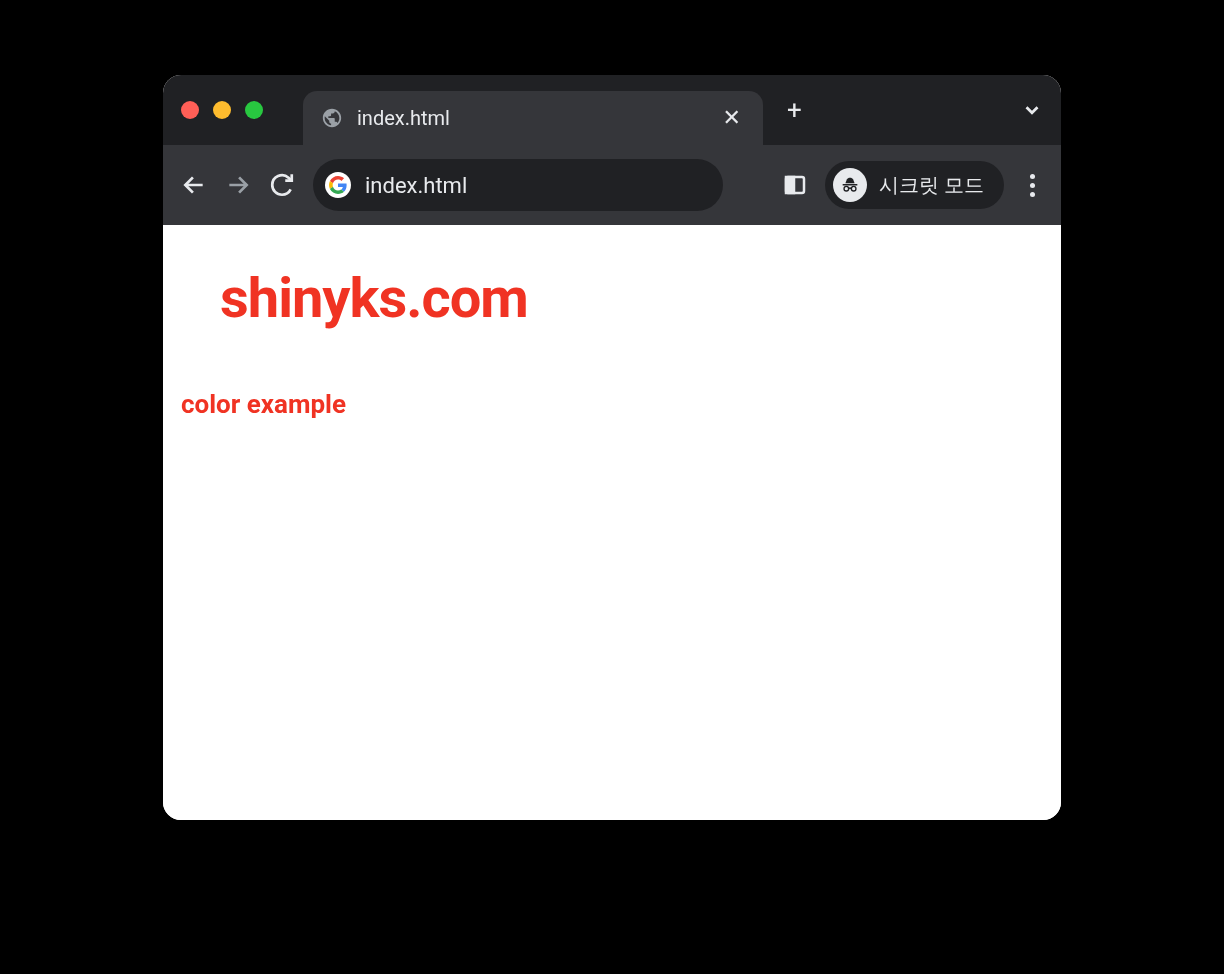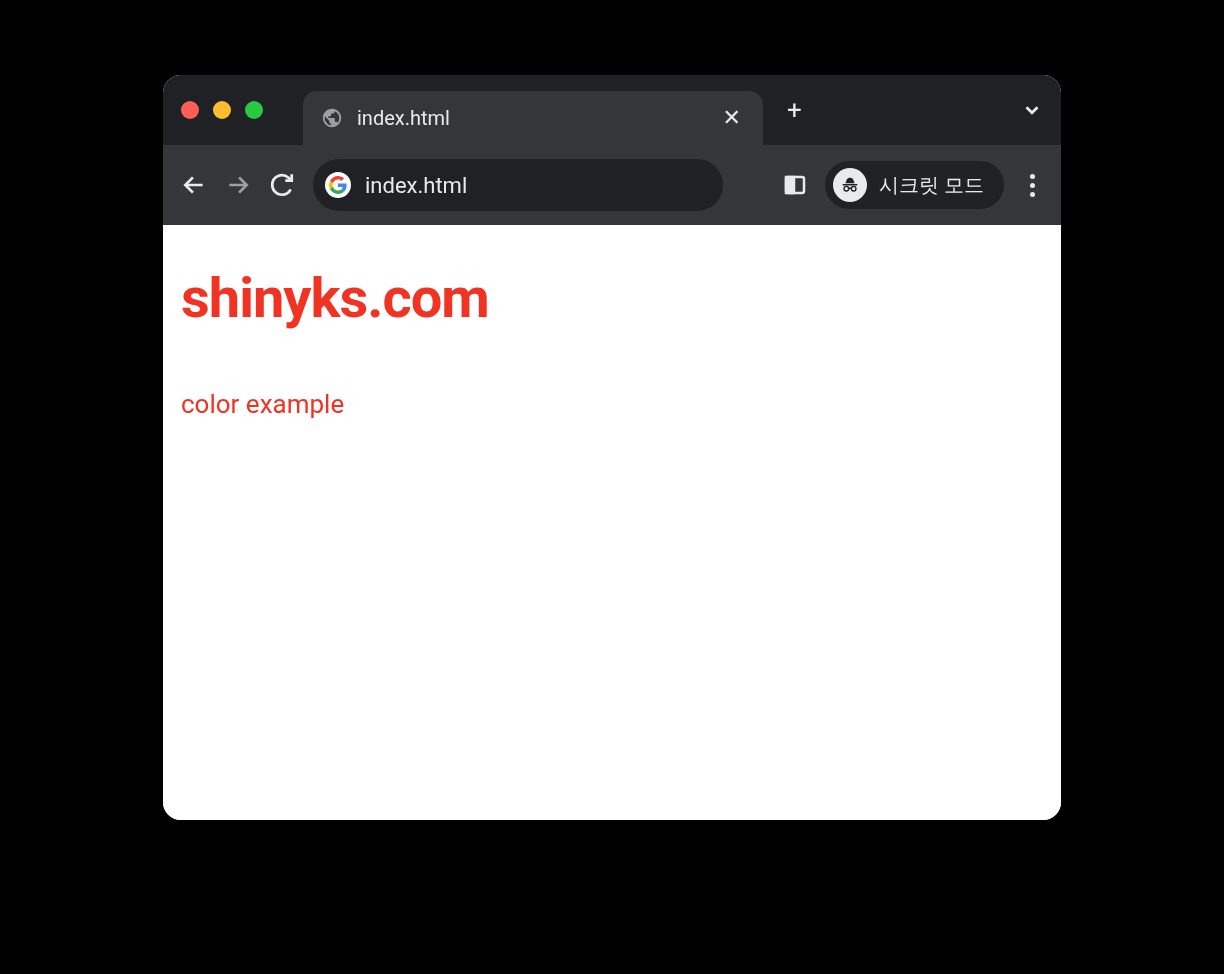--- a/index.html
+++ b/index.html
@@ -188,25 +188,26 @@
       flex: 1;
       background: #ffffff;
       padding: 40px 18px 18px 18px;
     }
     .page-heading {
       color: #f03323;
       font-size: 56px;
       font-weight: 700;
       margin-bottom: 58px;
       letter-spacing: -1px;
+      margin-left: 39px;
     }
     .page-text {
       color: #f03323;
       font-size: 26px;
-      font-weight: 400;
+      font-weight: 700;
     }
   </style>
 </head>
 <body>
 
 <div class="browser-window">
   <div class="title-bar">
     <div class="traffic-lights">
       <div class="traffic-light tl-red"></div>
       <div class="traffic-light tl-yellow"></div>

